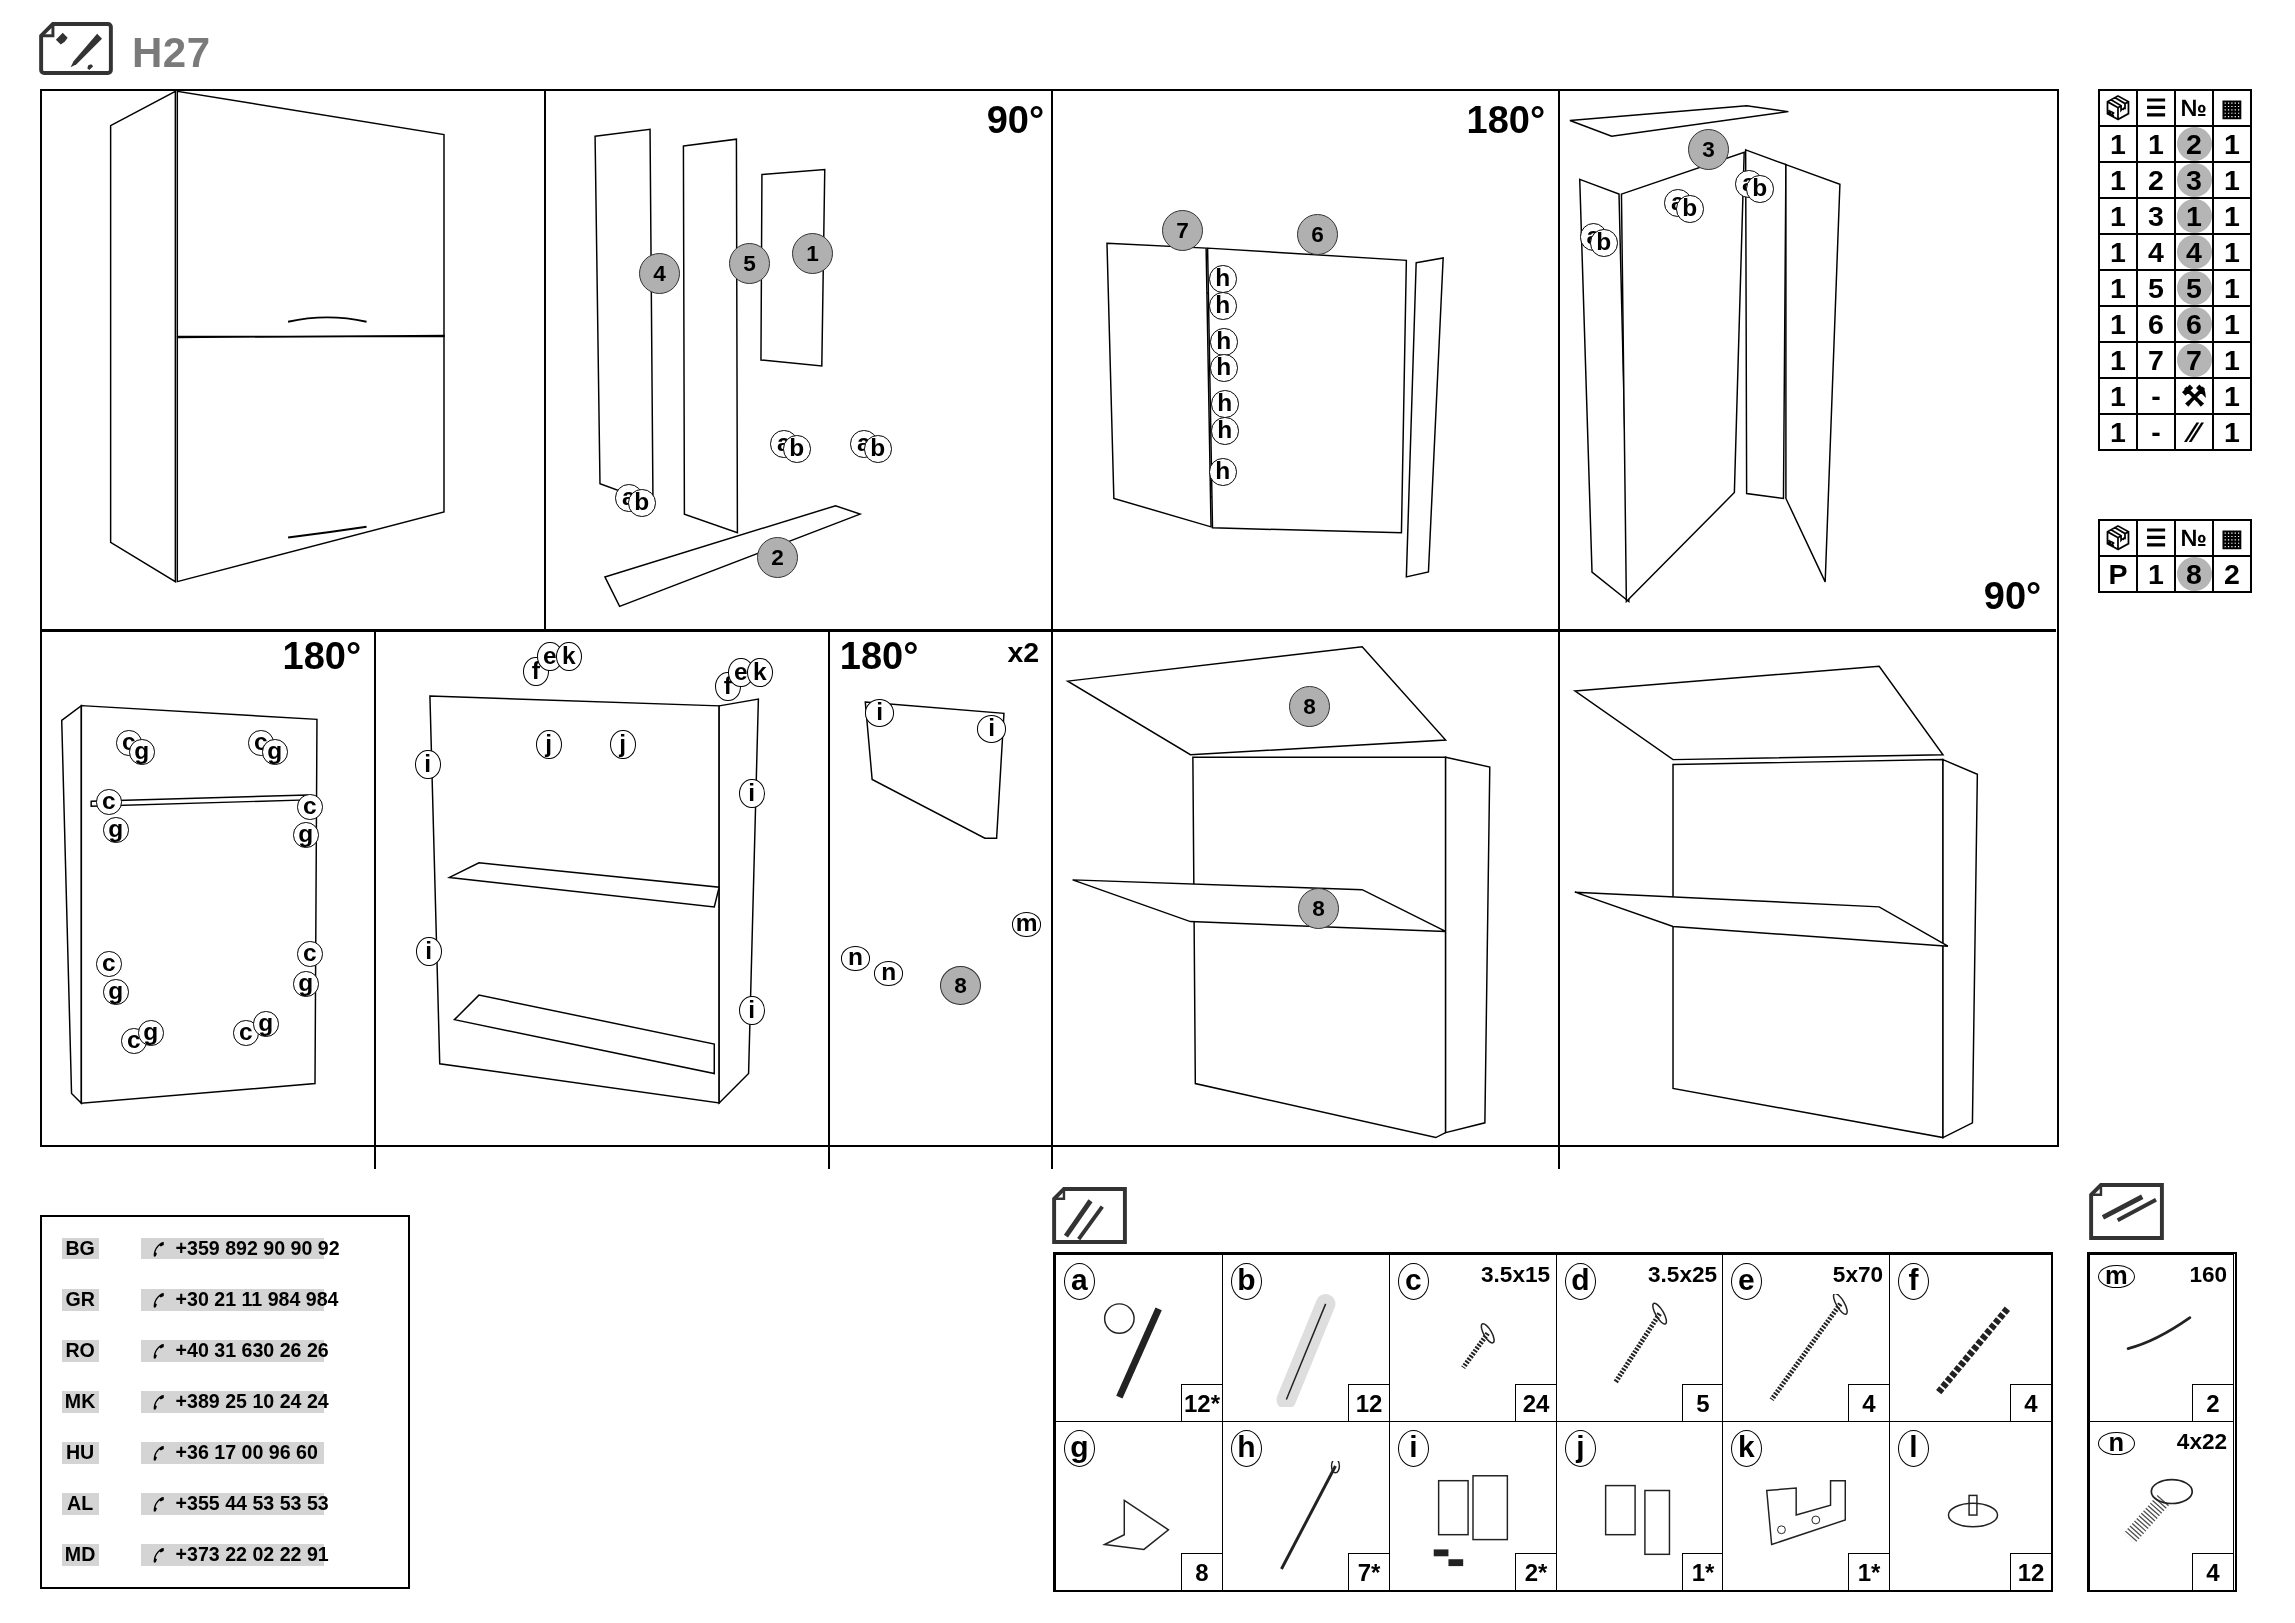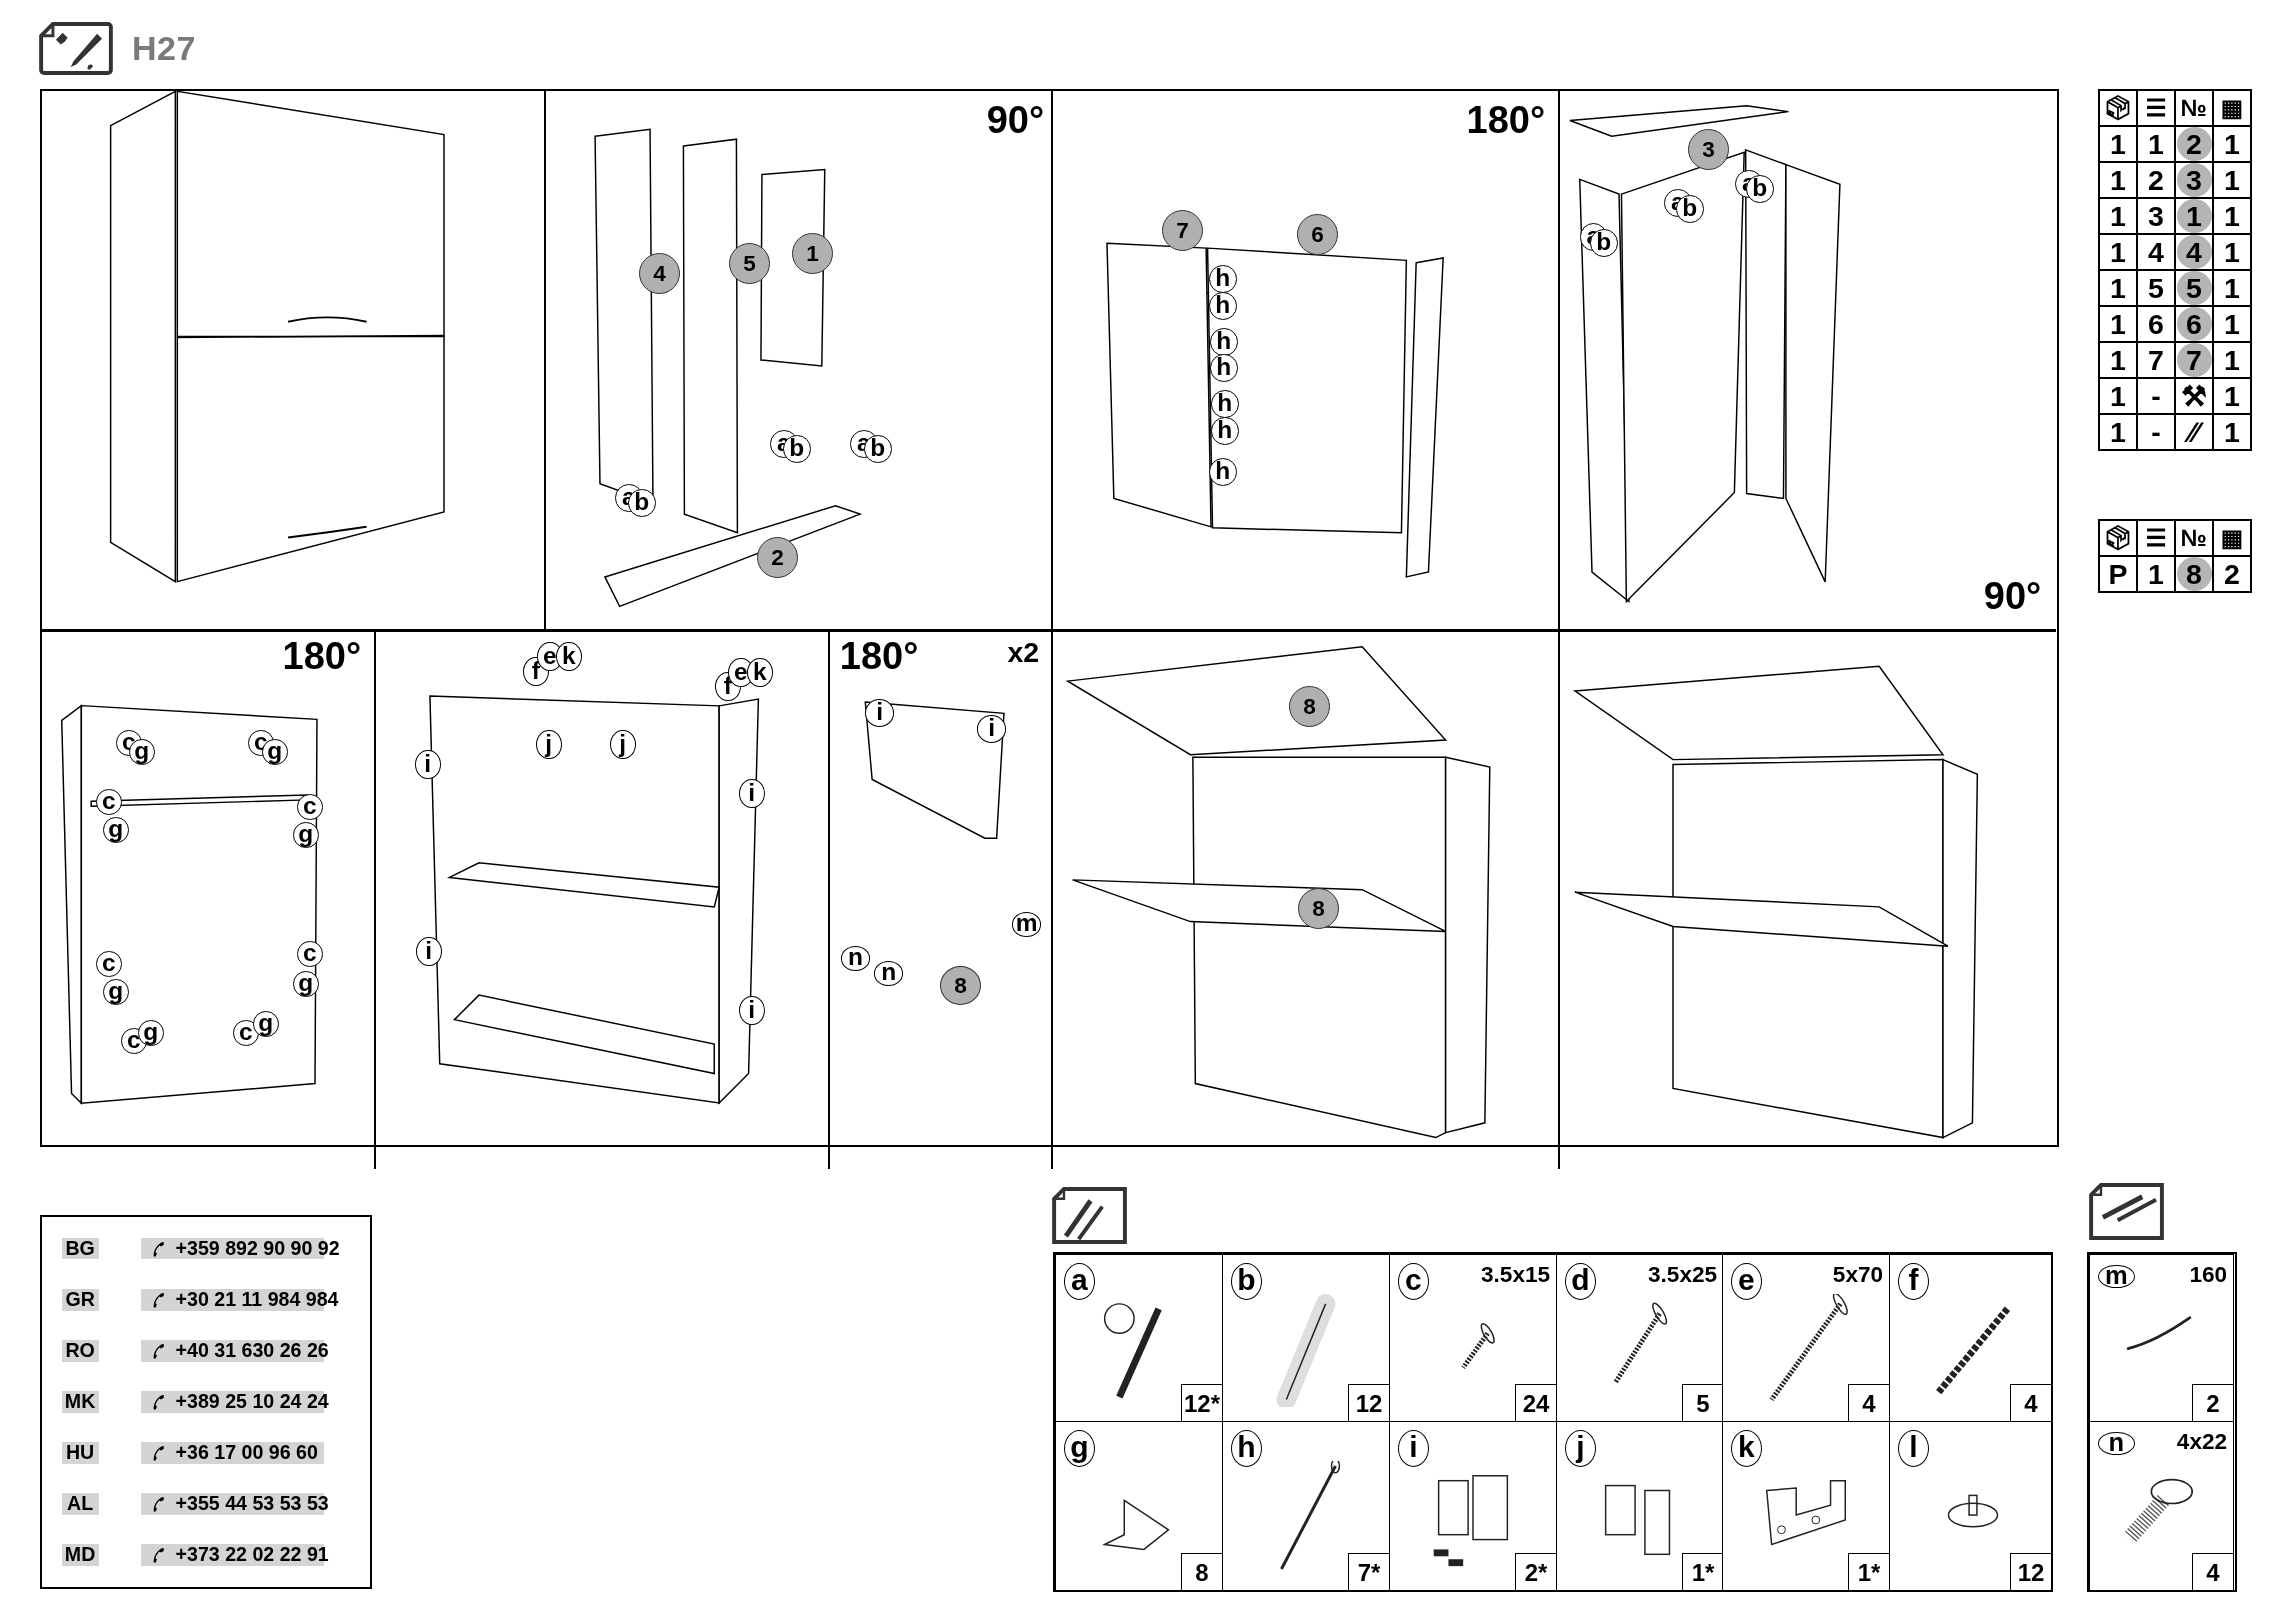--- a/index.html
+++ b/index.html
@@ -1,37 +1,37 @@
 <!DOCTYPE html>
 <html style="font-size:7.9px"><head>
 <meta charset="utf-8">
 <style>
   html,body{margin:0;padding:0;background:#fff;}
   body{width:2295px;height:1623px;position:relative;overflow:hidden;font-family:"Liberation Sans",sans-serif;color:#000;}
   .abs{position:absolute;}
   
   #hdr-icon{left:39px;top:20.6px;width:74px;height:55px;}
-  #hdr-code{left:132px;top:28.5px;font-size:34px;font-weight:bold;color:#7a7a7a;letter-spacing:0.5px;}
+  #hdr-code{left:132px;top:28.5px;font-size:42px;font-weight:bold;color:#7a7a7a;letter-spacing:0.5px;}
   
   #frame{left:40px;top:89px;width:2019px;height:1058px;border:2.9px solid #000;box-sizing:border-box;}
   .vline{position:absolute;width:2px;background:#000;}
   .hline{position:absolute;height:2.5px;background:#000;}
   .panel{position:absolute;}
   .panel svg{position:absolute;left:0;top:0;width:100%;height:100%;}
   .rot{position:absolute;font-weight:bold;font-size:38px;line-height:1;}
   .lbl{position:absolute;border:1px solid #000;border-radius:50%;background:#fff;text-align:center;font-weight:bold;font-size:24.5px;box-sizing:border-box;}
   .part{position:absolute;border-radius:50%;background:#b0b0b0;border:1px solid #333;text-align:center;font-weight:bold;font-size:22.6px;box-sizing:border-box;}
   
   table.pt{position:absolute;border-collapse:collapse;}
   table.pt td{border:2.5px solid #000;width:36px;height:34px;text-align:center;font-weight:bold;font-size:28.5px;padding:0;}
   table.pt td.no{position:relative;}
   table.pt td.no span.circ{display:inline-block;width:35px;height:34px;line-height:34px;border-radius:50%;background:#b5b5b5;}
   table.pt tr.head td{font-size:23.6px;}
   
-  #contacts{left:40px;top:1215px;width:332px;height:374px;border:2.5px solid #000;box-sizing:border-box;}
+  #contacts{left:40px;top:1215px;width:370px;height:374px;border:2.5px solid #000;box-sizing:border-box;}
   .crow{position:absolute;left:19.6px;height:21.6px;}
   .ccode{position:absolute;left:0;top:0;width:37px;height:21.6px;background:#d4d4d4;font-weight:bold;font-size:19.6px;text-align:center;line-height:21.6px;}
   .cphone{position:absolute;left:41px;top:0;width:183px;height:21.6px;background:#d4d4d4;font-weight:bold;font-size:19.6px;line-height:21.6px;margin-left:38px;}
   .cphone .ph{position:absolute;left:9.8px;top:2px;width:17.7px;height:17.7px;}
   .cphone .num{position:absolute;left:35px;top:0;white-space:nowrap;}
   
   .hw-pkg{position:absolute;width:79px;height:58px;}
   .hwgrid{position:absolute;border:2.5px solid #000;box-sizing:border-box;}
   .hwcell{position:absolute;border:1.5px solid #000;box-sizing:border-box;background:#fff;}
   .hwcell .letter{position:absolute;left:7.9px;top:7.9px;width:31px;height:37px;border:1.5px solid #000;border-radius:50%;box-sizing:border-box;font-weight:bold;font-size:30px;text-align:center;line-height:32px;}

